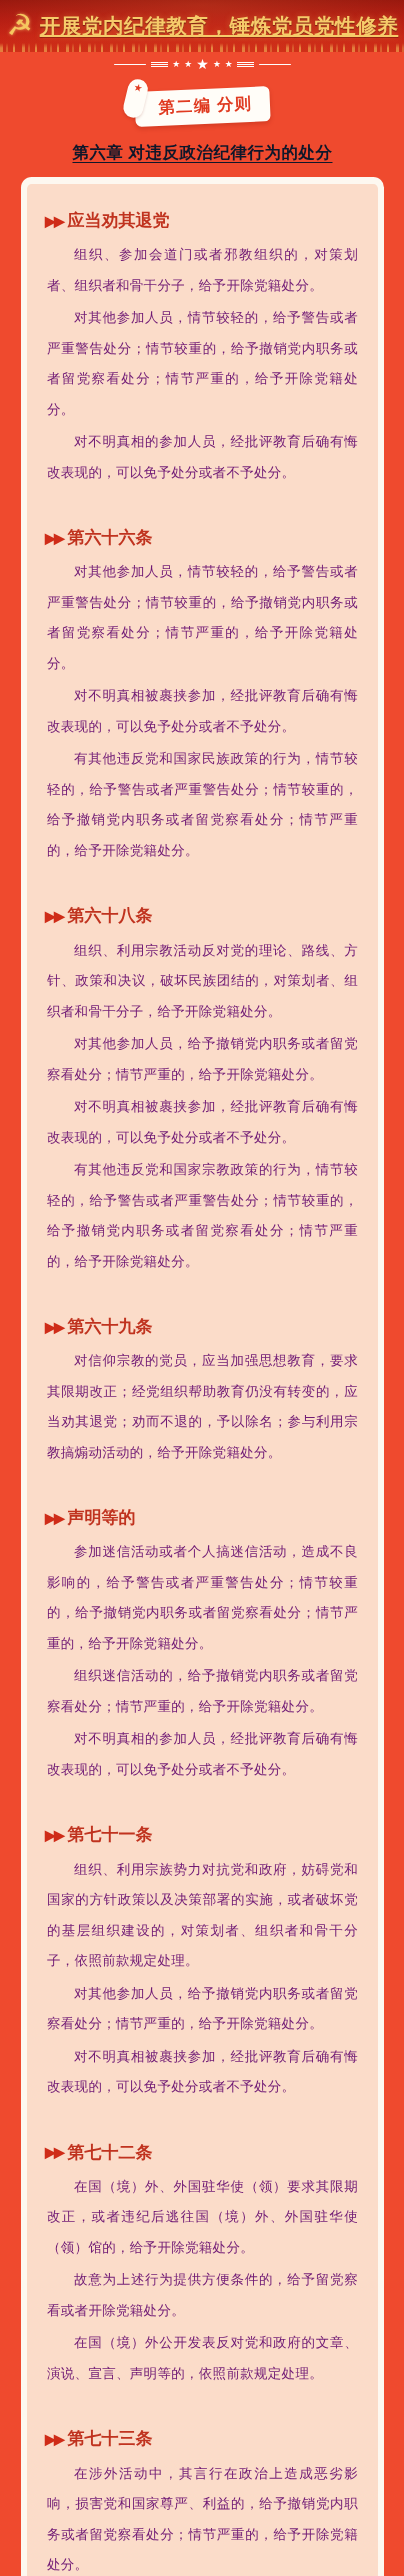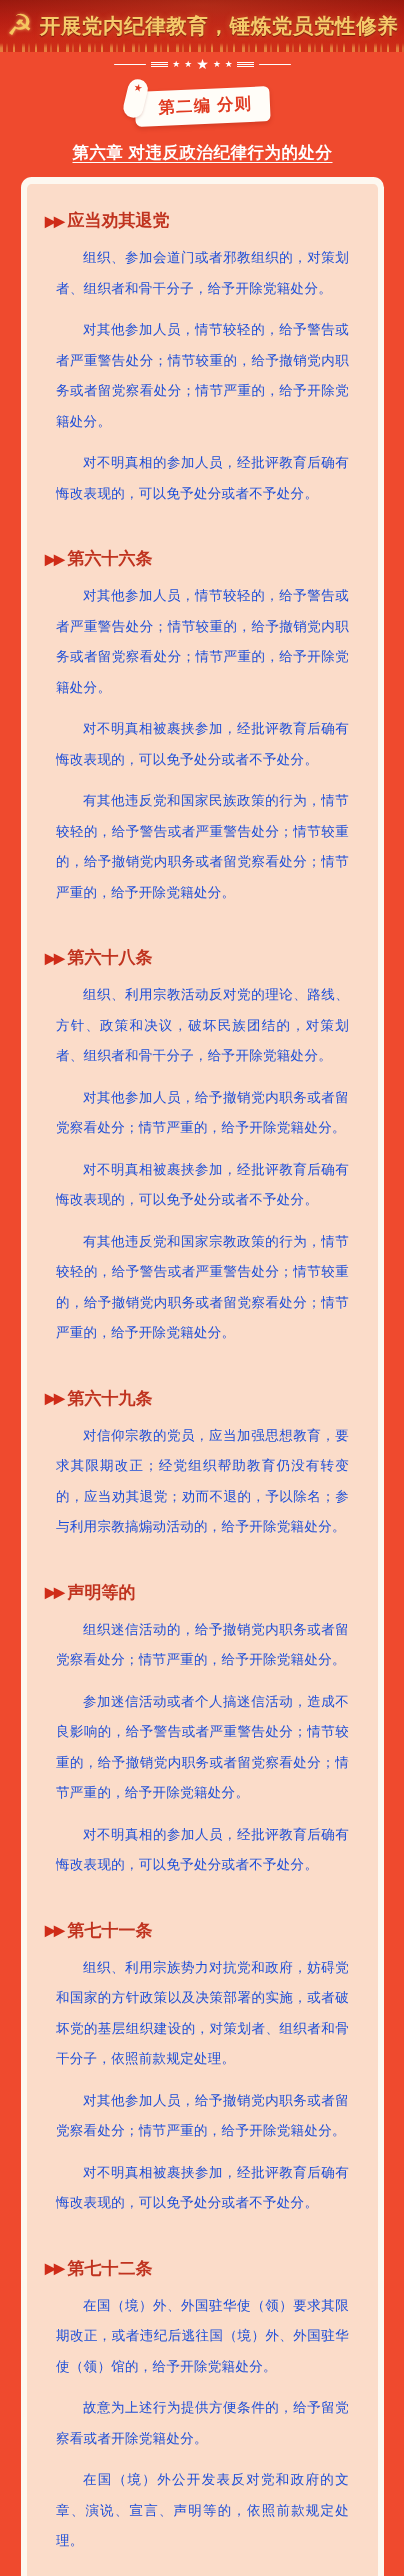--- a/index.html
+++ b/index.html
@@ -23,20 +23,21 @@
   .banner .emblem{
     font-size:29px;line-height:1;color:#f6c75f;
     text-shadow:0 0 3.5px rgba(255,215,120,.8);
     margin-right:7px;transform:translateY(-1.2px);
   }
   .banner .banner-title{
     font-size:20.5px;font-weight:bold;letter-spacing:0.6px;
     color:#f6cb6a;
     text-shadow:0 0.6px 1.2px rgba(60,0,0,.6),0 0 5.9px rgba(255,200,90,.35);
     white-space:nowrap;
+    text-decoration:underline;
   }
   .banner .skyline{
     position:absolute;left:0;right:0;bottom:0;height:9.4px;opacity:.75;
     background:
       repeating-linear-gradient(90deg,
         rgba(244,190,92,.75) 0 2.9px, rgba(244,190,92,0) 2.9px 6.4px,
         rgba(244,190,92,.45) 6.4px 8.2px, rgba(244,190,92,0) 8.2px 13px,
         rgba(244,190,92,.85) 13px 15.2px, rgba(244,190,92,0) 15.2px 22px);
     -webkit-mask-image:linear-gradient(180deg,transparent 0,black 55%);
             mask-image:linear-gradient(180deg,transparent 0,black 55%);
@@ -81,21 +82,21 @@
     box-shadow:0 1.8px 2.9px rgba(130,20,5,.2);
   }
   .ribbon-tab .tab-star{
     position:absolute;top:2.9px;left:50%;transform:translateX(-50%);
     color:#e03a20;font-size:10px;
   }
 
   
   .chapter-title{
     text-align:center;
-    color:#ffffff;
+    color:#0f172a;
     font-size:16.4px;font-weight:bold;letter-spacing:0.6px;
     text-decoration:underline;
     text-underline-offset:3.5px;
     text-decoration-thickness:1.2px;
     margin:17.6px 0 13px;
   }
 
   
   .card{
     margin:0 21px;
@@ -121,24 +122,24 @@
   .article-heading{
     margin:0 0 8.2px;
     color:#c0331f;
     font-size:17px;font-weight:bold;
     display:flex;align-items:center;
   }
   .arrow-icon{
     color:#cf2c18;font-size:14px;letter-spacing:-1.8px;margin-right:4.7px;line-height:1;
   }
   .article p{
-    margin:11px;
+    margin:2px;
     font-size:13.5px;
     line-height:30.5px;
-    color:#1d4ed8;
+    color:#701a75;
     text-indent:2em;
     text-align:justify;
     letter-spacing:0.3px;
   }
 </style>
 </head>
 <body>
 
 <div class="page">
 
@@ -209,22 +210,22 @@
                 <span class="arrow-icon">▶▶</span>
                 <span>第六十九条</span>
               </h3>
               <p>对信仰宗教的党员，应当加强思想教育，要求其限期改正；经党组织帮助教育仍没有转变的，应当劝其退党；劝而不退的，予以除名；参与利用宗教搞煽动活动的，给予开除党籍处分。</p>
             </section>
             <section class="article">
               <h3 class="article-heading">
                 <span class="arrow-icon">▶▶</span>
                 <span>声明等的</span>
               </h3>
+              <p>参加迷信活动或者个人搞迷信活动，造成不良影响的，给予警告或者严重警告处分；情节较重的，给予撤销党内职务或者留党察看处分；情节严重的，给予开除党籍处分。</p>
               <p>组织迷信活动的，给予撤销党内职务或者留党察看处分；情节严重的，给予开除党籍处分。</p>
-              <p>参加迷信活动或者个人搞迷信活动，造成不良影响的，给予警告或者严重警告处分；情节较重的，给予撤销党内职务或者留党察看处分；情节严重的，给予开除党籍处分。</p>
               <p>对不明真相的参加人员，经批评教育后确有悔改表现的，可以免予处分或者不予处分。</p>
             </section>
             <section class="article">
               <h3 class="article-heading">
                 <span class="arrow-icon">▶▶</span>
                 <span>第七十一条</span>
               </h3>
               <p>组织、利用宗族势力对抗党和政府，妨碍党和国家的方针政策以及决策部署的实施，或者破坏党的基层组织建设的，对策划者、组织者和骨干分子，依照前款规定处理。</p>
               <p>对其他参加人员，给予撤销党内职务或者留党察看处分；情节严重的，给予开除党籍处分。</p>
               <p>对不明真相被裹挟参加，经批评教育后确有悔改表现的，可以免予处分或者不予处分。</p>

